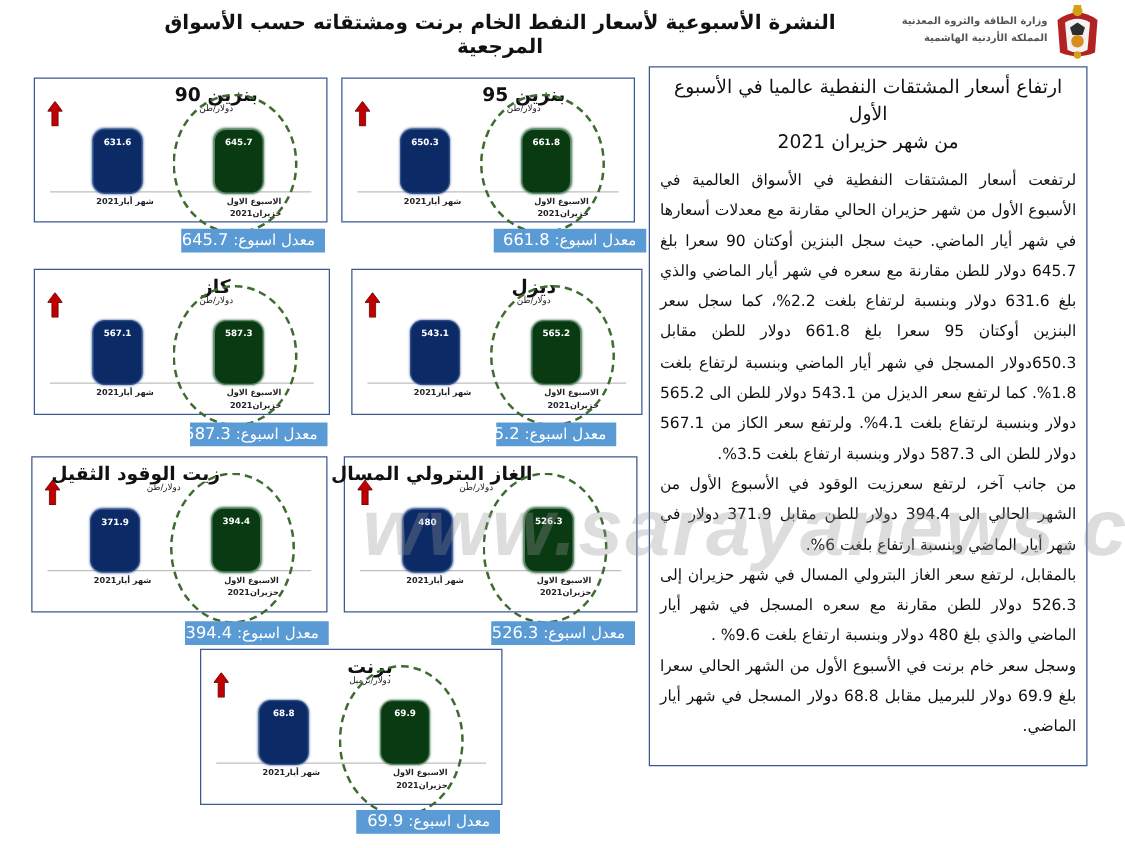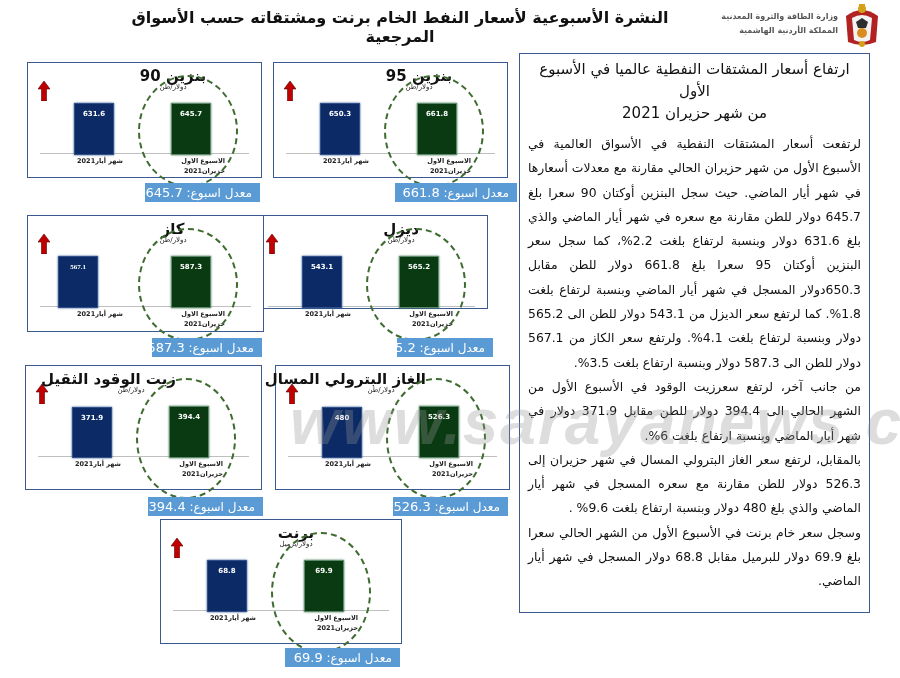--- a/index.html
+++ b/index.html
@@ -11,21 +11,21 @@
 
   .article { position: absolute; left: 519px; top: 53px; width: 351px; height: 560px; border: 1px solid #3b5a92; direction: rtl; box-sizing: border-box; padding: 2px 8px 0 8px; }
   .article-title { text-align: center; font-weight: normal; font-size: 15px; line-height: 22px; margin: 2px 0 8px 0; }
   .article-body { font-family: "DejaVu Sans", sans-serif; font-size: 12.4px; line-height: 24.3px; text-align: justify; text-align-last: right; }
   .article-body p { margin: 0; }
 
   .card { position: absolute; border: 1px solid #3b5a92; background: #fff; box-sizing: border-box; overflow: visible; }
   .card .title { position: absolute; direction: rtl; font-weight: bold; font-size: 15px; text-align: center; white-space: nowrap; }
   .card .unit { position: absolute; direction: rtl; font-size: 7px; color: #222; text-align: center; white-space: nowrap; }
   .card .arrow { position: absolute; width: 12px; height: 20px; }
-  .card .bar { position: absolute; bottom: 0; width: 38px; }
+  .card .bar { position: absolute; bottom: 0; width: 38px; border-radius: 10px; }
   .card .bar-may { background: #0b2a66; border: 1px solid #30508a; box-shadow: 0 0 2px #264a86; }
   .card .bar-jun { background: #0a3a12; border: 1px solid #5a8a6a; box-shadow: 0 0 2px #3d6d4a; }
   .card .bar-val { position: absolute; top: 6px; left: 0; width: 100%; text-align: center; color: #fff; font-size: 7px; font-weight: bold; }
   .card .axis { position: absolute; height: 1px; background: #bfbfbf; }
   .card .xlab { position: absolute; direction: rtl; font-size: 6.5px; color: #222; white-space: nowrap; font-weight: bold; }
   .card .circle { position: absolute; border: 2.5px dashed #3e6b2f; border-radius: 50%; box-sizing: border-box; pointer-events: none; }
 
   .avg { position: absolute; background: #5b9bd5; color: #fff; direction: rtl; font-size: 12px; height: 19px; line-height: 19px; padding: 0 8px; box-sizing: border-box; white-space: nowrap; text-align: right; }
   .avg .num { font-size: 13px; }
 
@@ -94,21 +94,21 @@
     </div>
     <div class="bar bar-jun" style="left:143px;top:40px;height:50px;bottom:auto;">
       <div class="bar-val">645.7</div>
     </div>
     <div class="xlab" style="left:25px;top:94px;width:70px;">شهر أيار2021</div>
     <div class="xlab" style="left:127px;top:94px;width:70px;">الاسبوع الاول</div>
     <div class="xlab" style="left:127px;top:104px;width:70px;">حزيران2021</div>
     <div class="circle" style="left:110px;top:12px;width:100px;height:112px;"></div>
   </div>
     <div class="avg" style="left: 145px; top: 183px; width: 115px;"><span>معدل اسبوع:</span> <span class="num">645.7</span></div>
-    <div class="card" style="left: 255px; top: 215px; width: 233px; height: 94px; padding-left: 20px;">
+    <div class="card" style="left: 281px; top: 215px; width: 233px; height: 117px; padding-left: 20px;">
     <svg class="arrow" style="left:10px;top:18px" viewBox="0 0 12 20">
       <polygon points="6,0 12,8 8.5,8 8.5,20 3.5,20 3.5,8 0,8" fill="#c00000" stroke="#5a0000" stroke-width="0.6"></polygon>
     </svg>
     <div class="title" style="left:100px;top:4px;width:90px;">ديزل</div>
     <div class="unit" style="left:110px;top:20px;width:70px;">دولار/طن</div>
     <div class="axis" style="left:12px;right:12px;top:90px;"></div>
     <div class="bar bar-may" style="left:46px;top:40px;height:50px;bottom:auto;">
       <div class="bar-val">543.1</div>
     </div>
     <div class="bar bar-jun" style="left:143px;top:40px;height:50px;bottom:auto;">
@@ -120,21 +120,21 @@
     <div class="circle" style="left:110px;top:12px;width:100px;height:113px;"></div>
   </div>
     <div class="avg" style="left: 397px; top: 338px; width: 96px;"><span>معدل اسبوع:</span> <span class="num">565.2</span></div>
     <div class="card" style="left: 27px; top: 215px; width: 237px; height: 117px;">
     <svg class="arrow" style="left:10px;top:18px" viewBox="0 0 12 20">
       <polygon points="6,0 12,8 8.5,8 8.5,20 3.5,20 3.5,8 0,8" fill="#c00000" stroke="#5a0000" stroke-width="0.6"></polygon>
     </svg>
     <div class="title" style="left:100px;top:4px;width:90px;">كاز</div>
     <div class="unit" style="left:110px;top:20px;width:70px;">دولار/طن</div>
     <div class="axis" style="left:12px;right:12px;top:90px;"></div>
-    <div class="bar bar-may" style="left:30px;top:40px;height:50px;bottom:auto;font-family:Liberation Serif, serif;">
+    <div class="bar bar-may" style="left:46px;top:40px;height:50px;bottom:auto;">
       <div class="bar-val">567.1</div>
     </div>
     <div class="bar bar-jun" style="left:143px;top:40px;height:50px;bottom:auto;">
       <div class="bar-val">587.3</div>
     </div>
     <div class="xlab" style="left:25px;top:94px;width:70px;">شهر أيار2021</div>
     <div class="xlab" style="left:127px;top:94px;width:70px;">الاسبوع الاول</div>
     <div class="xlab" style="left:127px;top:104px;width:70px;">حزيران2021</div>
     <div class="circle" style="left:110px;top:12px;width:100px;height:113px;"></div>
   </div>

